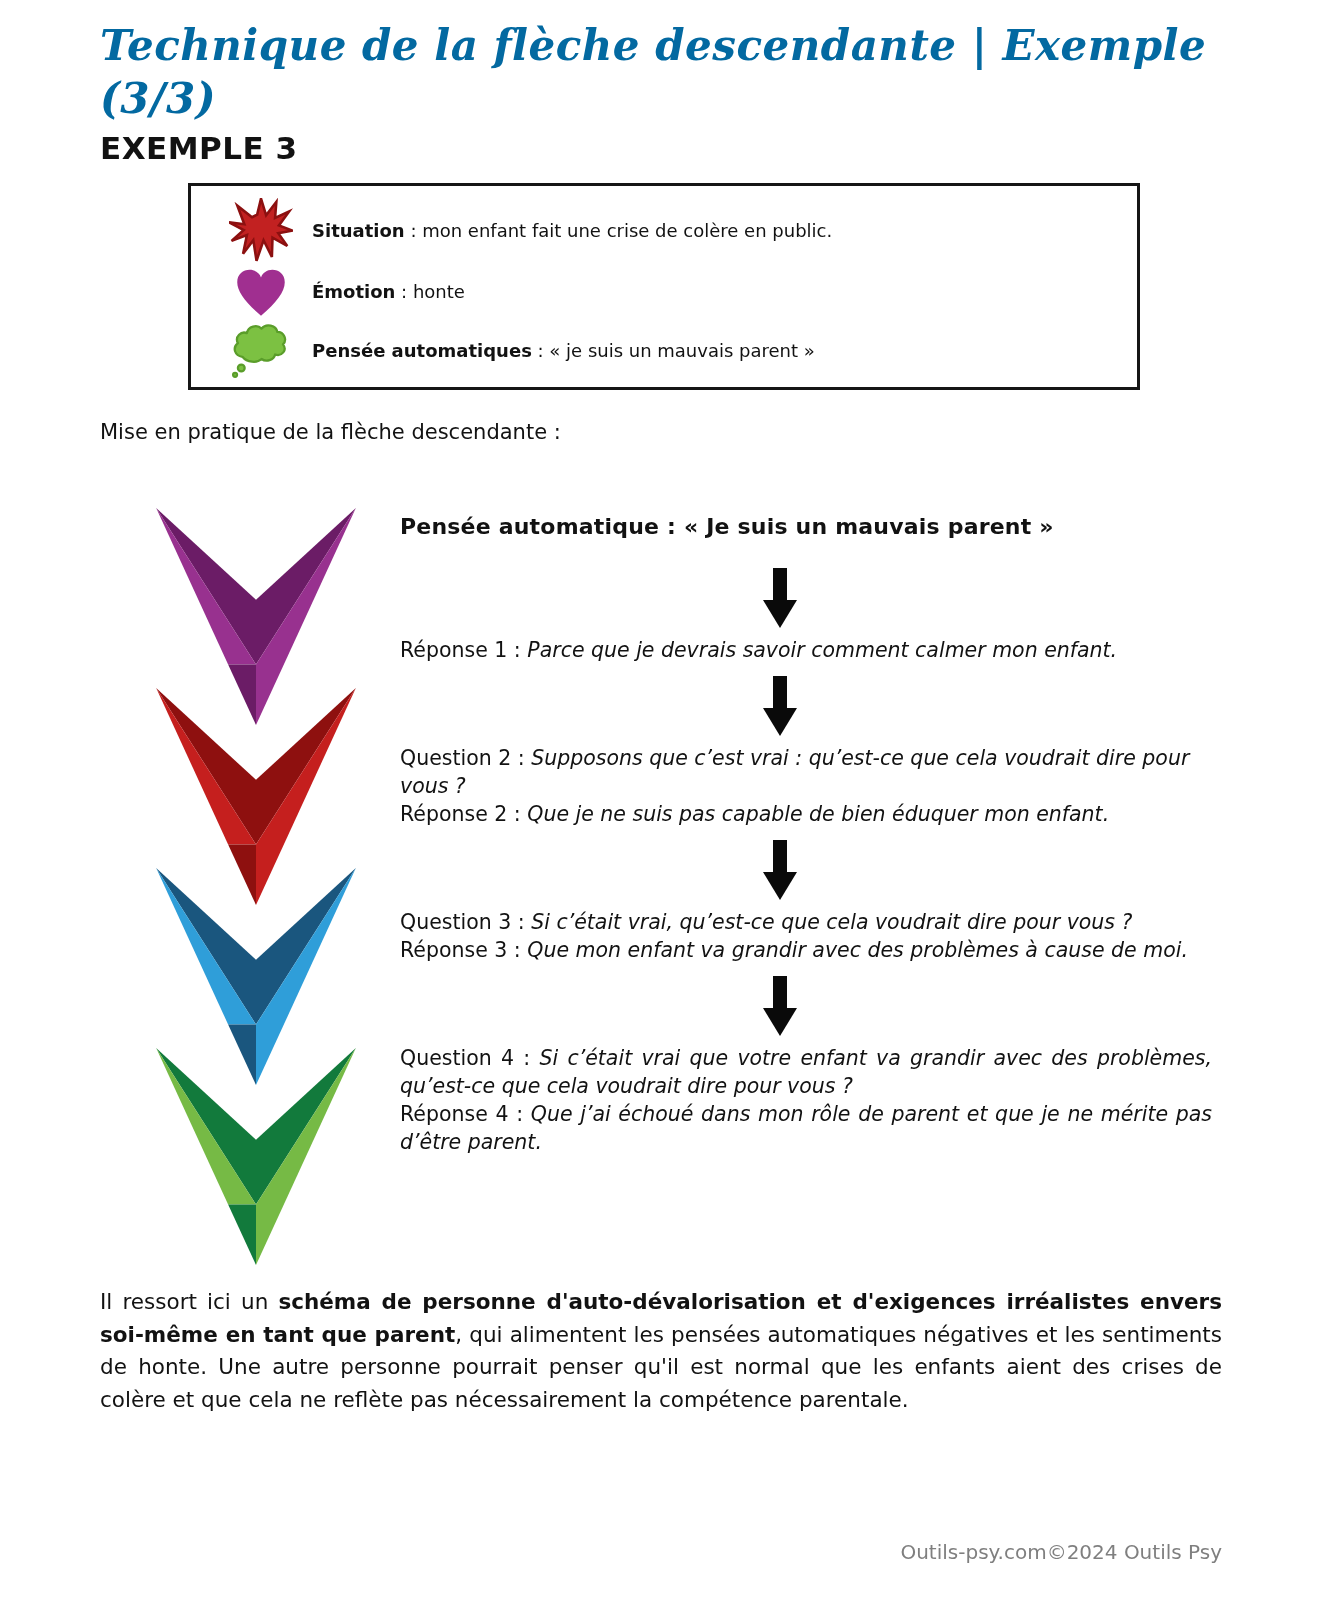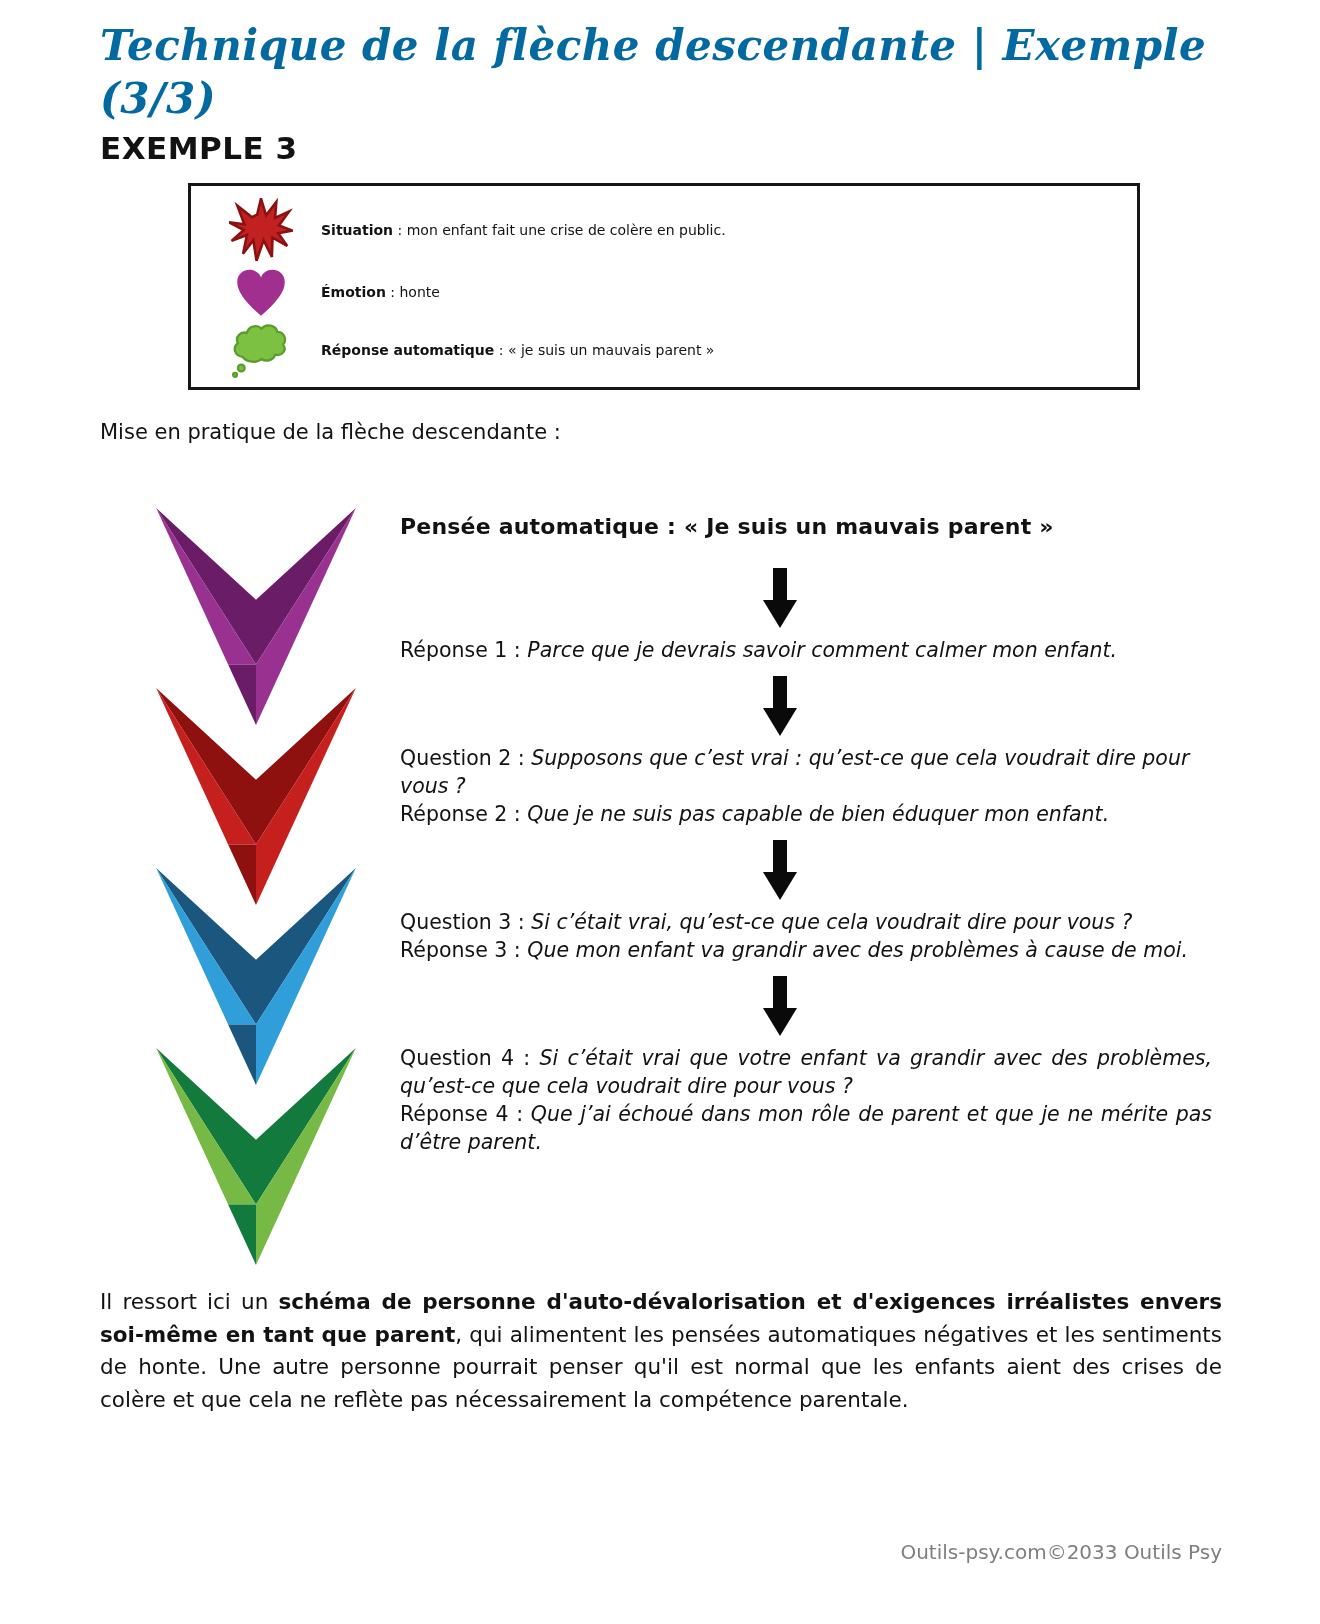--- a/index.html
+++ b/index.html
@@ -20,21 +20,21 @@
   }
 
   .example-box {
     left:188px; top:183px; width:952px; height:207px;
     border:3px solid #161616; box-sizing:border-box;
     padding:12px 20px 8px 34px;
     display:flex; flex-direction:column; justify-content:space-between;
   }
   .box-row { display:flex; align-items:center; gap:12px; }
   .box-icon { width:72px; min-width:72px; display:flex; justify-content:center; align-items:center; }
-  .box-text { margin:12px; font-size:14px; }
+  .box-text { margin:3px; font-size:18px; }
   .box-text b { font-weight:bold; }
 
   .intro { left:100px; top:420px; font-size:21px; margin:0; }
 
   .chevron { position:absolute; left:152px; width:208px; height:217px; }
   .chevron.c1 { top:508px; } .chevron.c2 { top:688px; }
   .chevron.c3 { top:868px; } .chevron.c4 { top:1048px; }
 
   .flow-col { left:400px; top:512px; width:812px; font-size:20.5px; line-height:28px; }
   .flow-heading { margin:0; font-size:22px; line-height:30px; font-weight:bold; letter-spacing:0.2px; }
@@ -85,21 +85,21 @@
     <p class="box-text"><b>Émotion</b><span> : honte</span></p>
   </div>
   <div class="box-row">
     <span class="box-icon">
       <svg width="62" height="58" viewBox="0 0 110 100">
         <path class="stroke-cloud" d="M 22 62 C 8 60 4 46 14 38 C 8 26 20 16 30 20 C 32 8 48 4 56 12 C 64 2 82 6 84 18 C 96 18 102 32 94 40 C 102 50 92 62 80 58 C 78 68 64 72 56 66 C 48 74 30 72 22 62 Z" fill="#7cc142"></path>
         <circle class="stroke-cloud" cx="20" cy="82" r="6" fill="#7cc142"></circle>
         <circle class="stroke-cloud" cx="9" cy="94" r="3.5" fill="#7cc142"></circle>
       </svg>
     </span>
-    <p class="box-text"><b>Réponse automatique</b><span> : « je suis un mauvais parent »</span></p>
+    <p class="box-text"><b>Pensée automatiques</b><span> : « je suis un mauvais parent »</span></p>
   </div>
 </div>
 
 <p class="abs intro">Mise en pratique de la flèche descendante :</p>
 
 <svg class="chevron c1" viewBox="0 0 100 104" preserveAspectRatio="none">
   <polygon points="2,0 50,44 50,75" fill="#6b1c66"></polygon>
   <polygon points="2,0 36.6,75 50,75" fill="#98318f"></polygon>
   <polygon points="36.6,75 50,75 50,104" fill="#6b1c66"></polygon>
   <polygon points="98,0 50,44 50,75" fill="#6b1c66"></polygon>
@@ -185,14 +185,14 @@
     <p><span>Réponse 4 : </span><i>Que j’ai échoué dans mon rôle de parent et que je ne mérite pas d’être parent.</i></p>
   </div>
 </div>
 
 <p class="abs conclusion">
   <span>Il ressort ici un </span><b>schéma de personne d'auto-dévalorisation et d'exigences irréalistes envers soi-même en tant que parent</b><span>, qui alimentent les pensées automatiques négatives et les sentiments de honte. Une autre personne pourrait penser qu'il est normal que les enfants aient des crises de colère et que cela ne reflète pas nécessairement la compétence parentale.</span>
 </p>
 
 <div class="abs footer">
   <span>Outils-psy.com</span>
-  <span>©2033 Outils Psy</span>
+  <span>©2024 Outils Psy</span>
 </div>
 
 </body></html>

